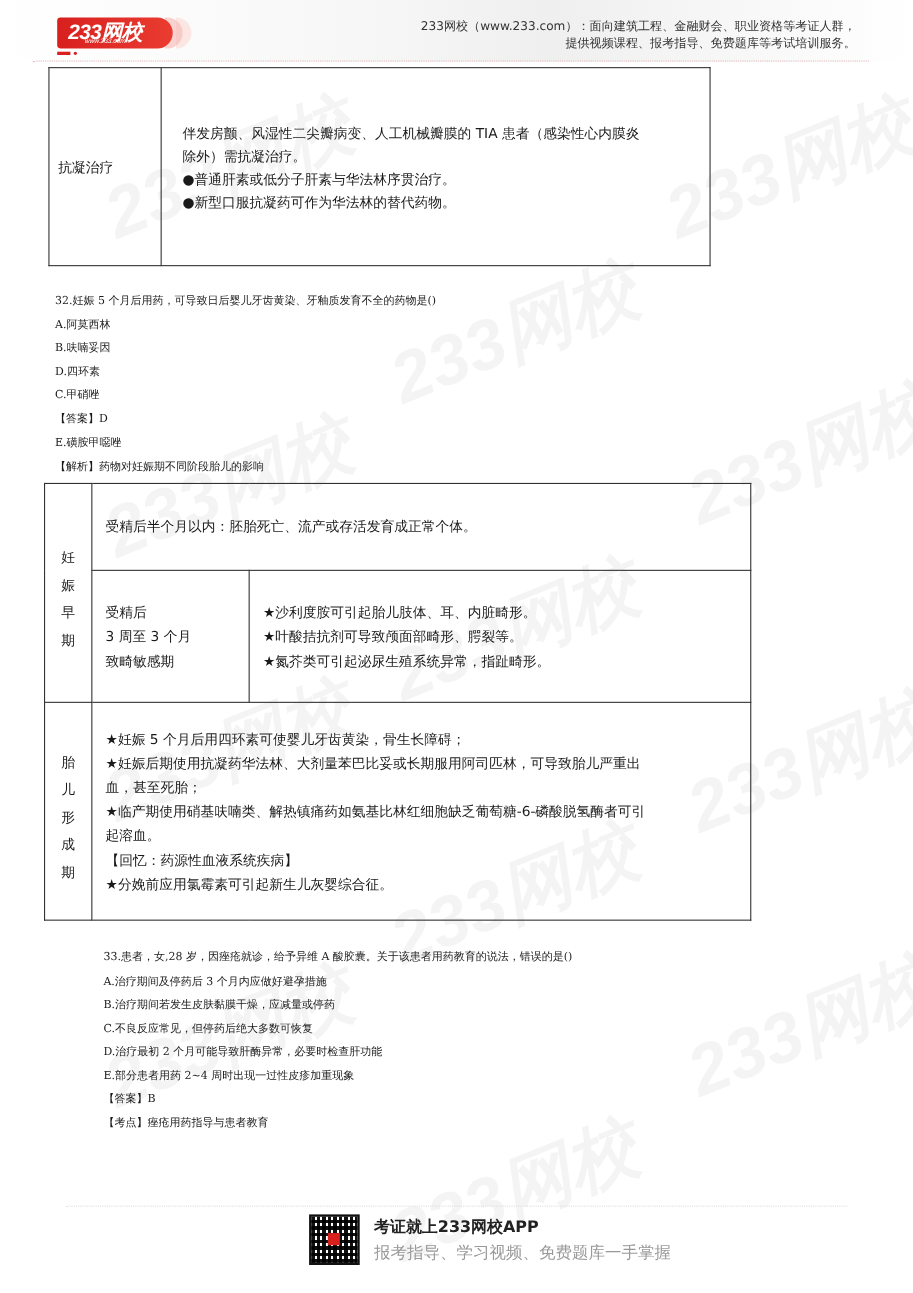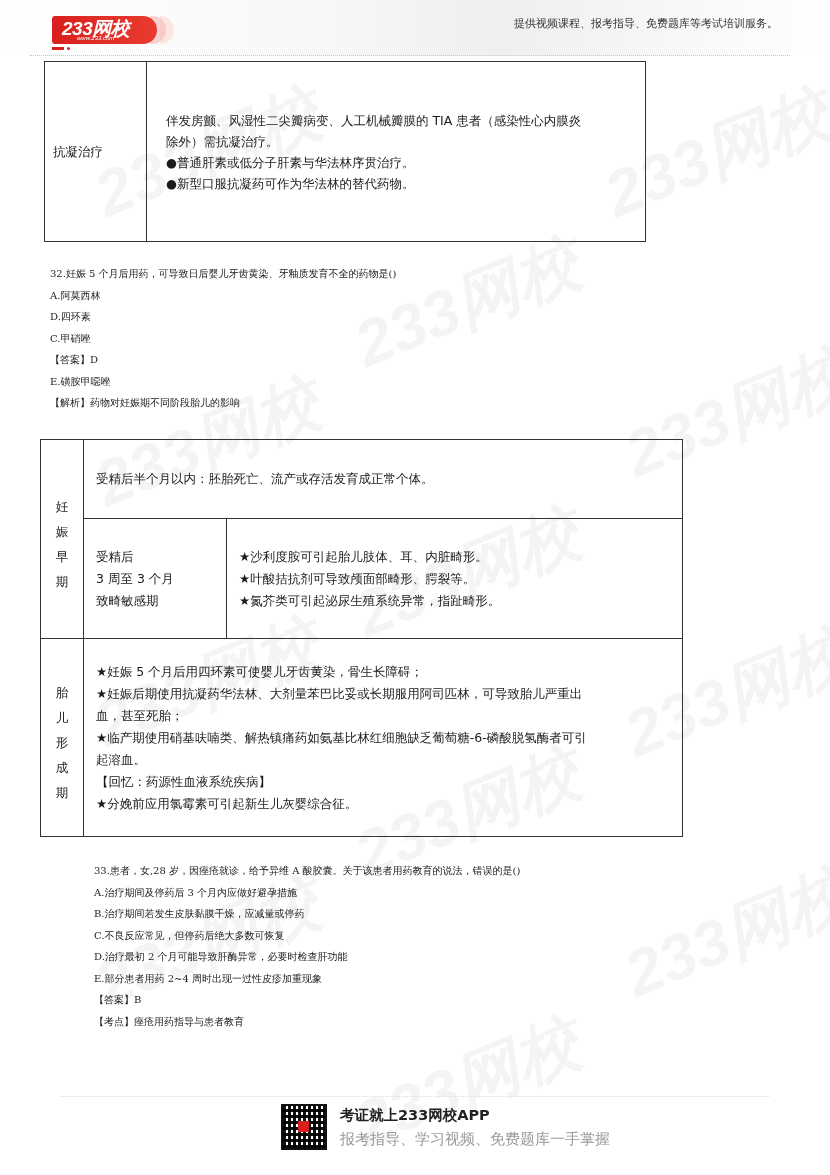--- a/index.html
+++ b/index.html
@@ -56,20 +56,21 @@
 <div class="header">
   <div class="logo-ghost2"></div>
   <div class="logo-ghost1"></div>
   <div class="logo">
     <span class="logo-main">233网校</span>
     <span class="logo-sub">www.233.com</span>
   </div>
   <div class="logo-dots"></div>
   <div class="logo-dot2"></div>
   <div class="header-text">
+    <div>233网校（www.233.com）：面向建筑工程、金融财会、职业资格等考证人群，</div>
     <div>提供视频课程、报考指导、免费题库等考试培训服务。</div>
   </div>
   <div class="header-line"></div>
 </div>
 
 <div class="watermark" style="left:90px;top:110px;">233网校</div>
 <div class="watermark" style="left:600px;top:110px;">233网校</div>
 <div class="watermark" style="left:350px;top:260px;">233网校</div>
 <div class="watermark" style="left:90px;top:400px;">233网校</div>
 <div class="watermark" style="left:620px;top:370px;">233网校</div>
@@ -91,20 +92,21 @@
       <div>●普通肝素或低分子肝素与华法林序贯治疗。</div>
       <div>●新型口服抗凝药可作为华法林的替代药物。</div>
     </td>
   </tr>
 </tbody>
   </table>
 
 <div class="q" style="top:263px;">
   <div>32.妊娠 5 个月后用药，可导致日后婴儿牙齿黄染、牙釉质发育不全的药物是()</div>
   <div>A.阿莫西林</div>
+  <div>B.呋喃妥因</div>
   <div>D.四环素</div>
   <div>C.甲硝唑</div>
   <div>【答案】D</div>
   <div>E.磺胺甲噁唑</div>
   <div>【解析】药物对妊娠期不同阶段胎儿的影响</div>
 </div>
 
 <table class="doc t2">
   <tbody>
       <tr style="height:79px;">

